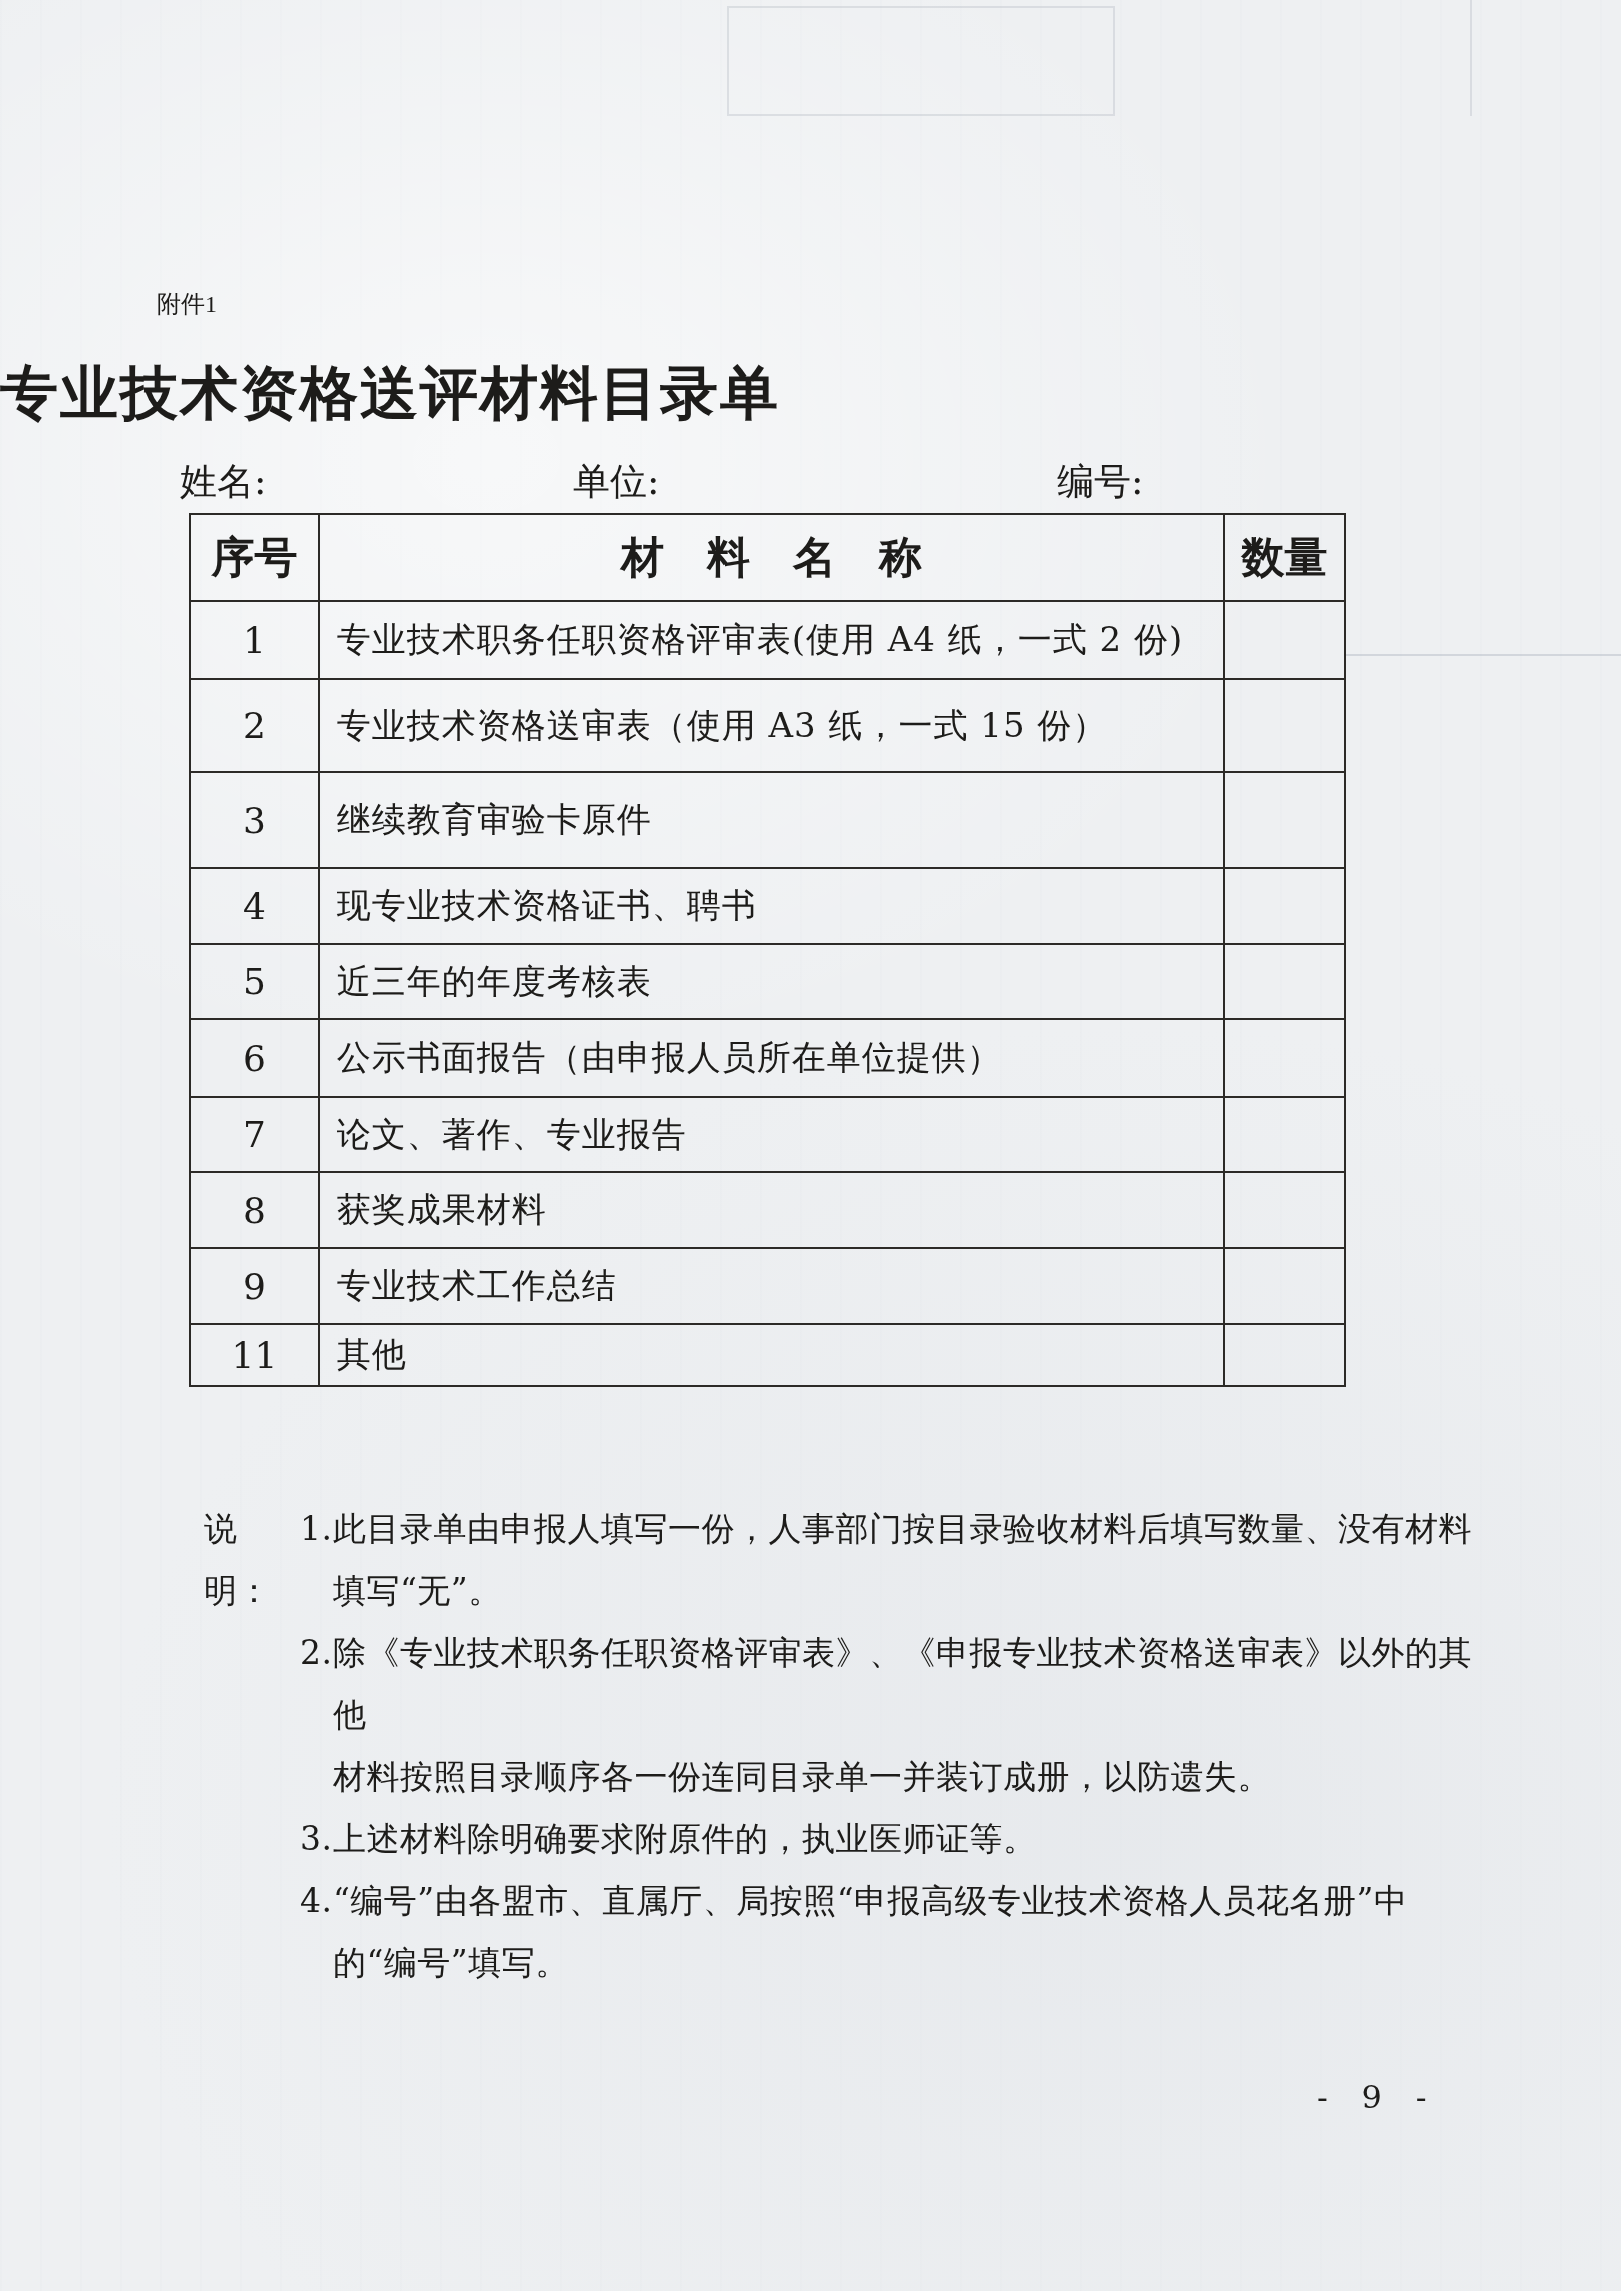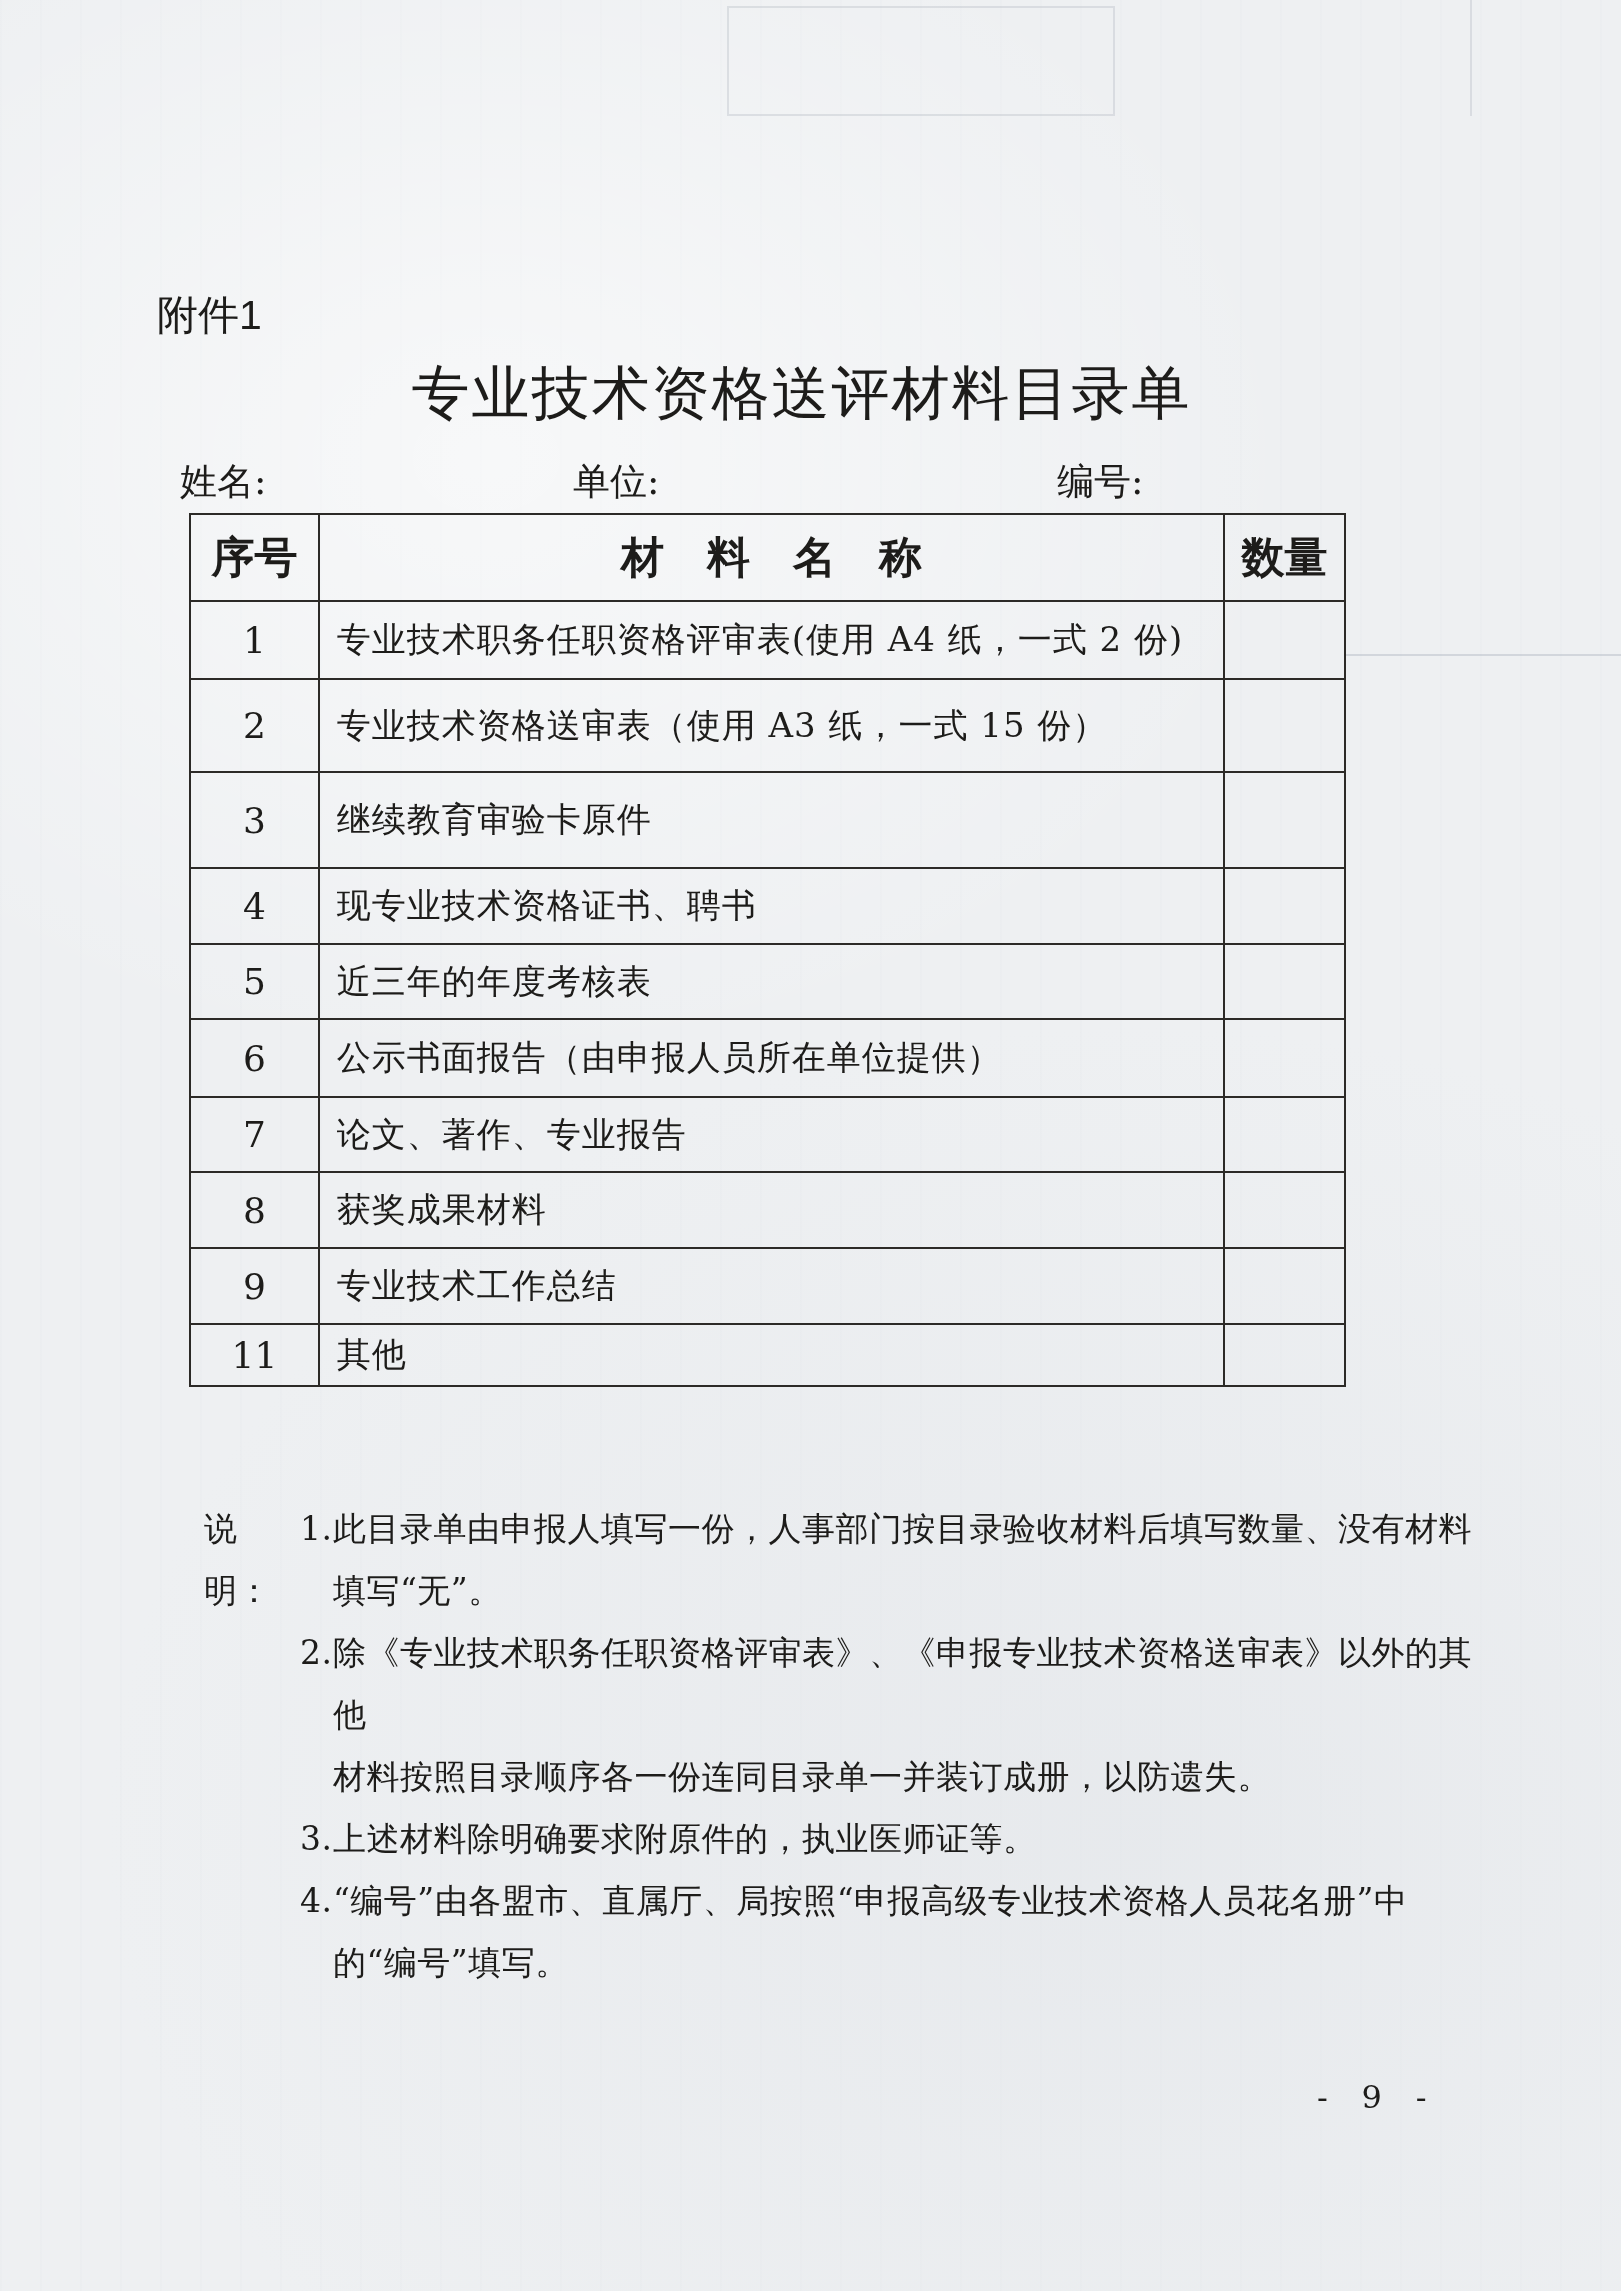--- a/index.html
+++ b/index.html
@@ -18,25 +18,25 @@
     overflow:hidden;
   }
   
   .ghost{position:absolute;pointer-events:none;}
   .ghost-rect{left:727px;top:5.9px;width:384px;height:106px;border:2px solid rgba(168,174,186,0.30);}
   .ghost-hline{left:1346px;top:654px;width:275px;height:2px;background:rgba(158,166,180,0.35);}
   .ghost-vline{left:1470px;top:0;width:2px;height:116px;background:rgba(168,174,186,0.30);}
 
   .attachment{
     position:absolute;left:157px;top:288px;
-    font-size:41px;font-family:Liberation Sans, sans-serif;
+    font-size:24px;font-family:Liberation Serif, serif;
   }
   .title{
     position:absolute;left:0;right:18px;top:355px;margin:0;
-    text-align:center;font-size:58px;font-weight:normal;letter-spacing:2px;
+    font-size:58px;font-weight:bold;letter-spacing:2px;
   }
   .field{position:absolute;top:457px;font-size:37px;}
   .field-name{left:180px;}
   .field-unit{left:573px;}
   .field-number{left:1057px;}
 
   table.materials{
     position:absolute;left:189px;top:513px;
     width:1155px;border-collapse:collapse;table-layout:fixed;
     border:2.9px solid #2c2a27;

